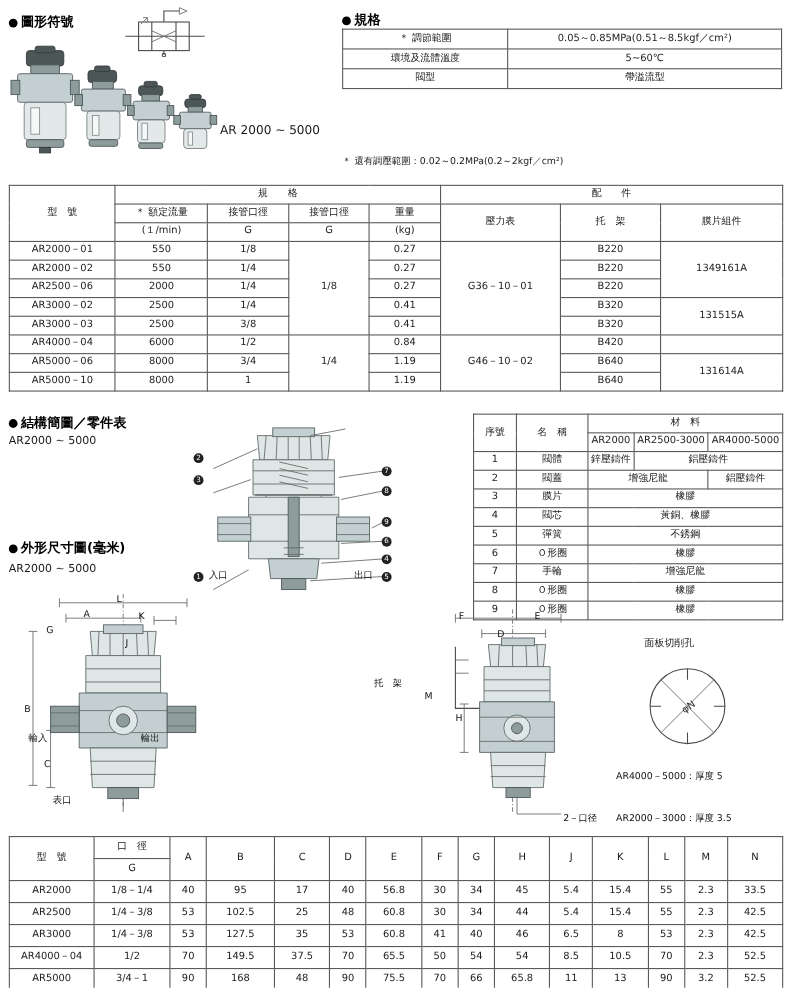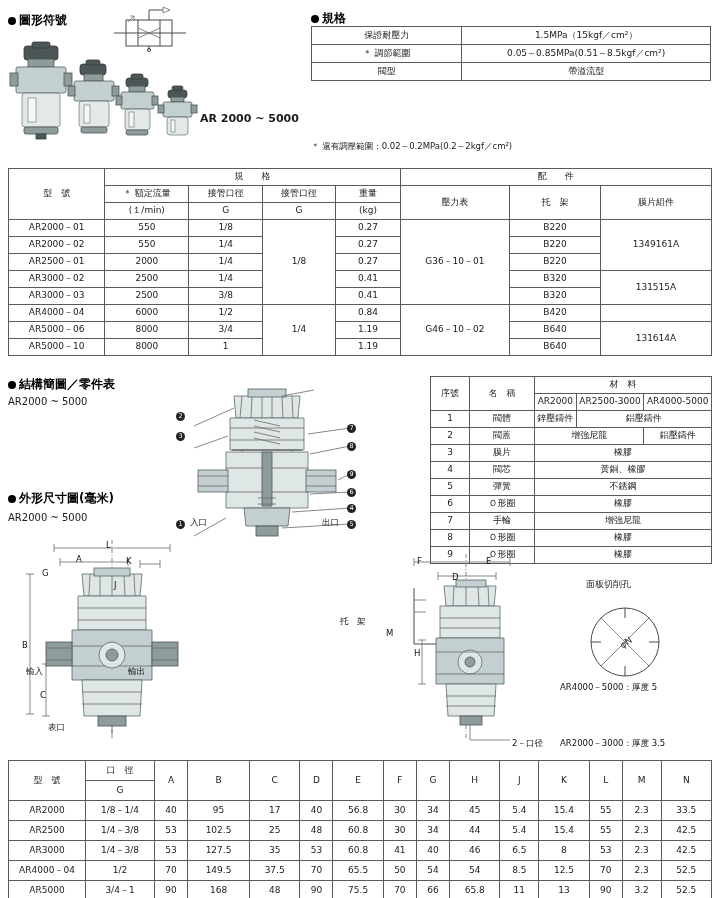--- a/index.html
+++ b/index.html
@@ -39,21 +39,21 @@
   
   #spec-table{position:absolute;left:311px;top:26px;width:400px;}
   #spec-table td{height:15px;}
   #spec-table td.lbl{width:150px;background:#fff;}
   #spec-table td.val{width:250px;}
   .spec-note{position:absolute;left:311px;top:141px;font-size:8.5px;}
 
   
   #symbol-head{position:absolute;left:8px;top:12px;}
   #symbol-img{position:absolute;left:108px;top:6px;}
-  #symbol-caption{position:absolute;left:200px;top:112px;font-size:11px;font-weight:bold;}
+  #symbol-caption{position:absolute;left:200px;top:112px;font-size:11px;}
   #prod-photo{position:absolute;left:8px;top:38px;}
 
   
   #model-table{position:absolute;left:8px;top:168px;width:704px;}
   #model-table td{height:14px;}
   .lft{text-align:center;}
 
   .footnote1{position:absolute;left:8px;top:360px;font-size:8.5px;}
 
   
@@ -173,27 +173,27 @@
 
   <div id="symbol-caption">AR 2000 ~ 5000</div>
 
   <div class="sec-head" style="position:absolute;left:311px;top:10px;">
     <span class="bullet"></span>
     <span>規格</span>
   </div>
 
   <table id="spec-table">
     <tbody>
-        <tr>
-      <td class="lbl">保證耐壓力</td>
-      <td class="val">1.5MPa（15kgf／cm²）</td>
-    </tr>
     <tr>
       <td class="lbl">＊ 調節範圍</td>
       <td class="val">0.05～0.85MPa(0.51～8.5kgf／cm²)</td>
+    </tr>
+    <tr>
+      <td class="lbl">環境及流體溫度</td>
+      <td class="val">5~60℃</td>
     </tr>
     <tr>
       <td class="lbl">閥型</td>
       <td class="val">帶溢流型</td>
     </tr>
   </tbody>
     </table>
   <div class="spec-note">＊ 還有調壓範圍：0.02～0.2MPa(0.2～2kgf／cm²)</div>
 
   <table id="model-table">
@@ -230,21 +230,21 @@
       <td rowspan="3">1349161A</td>
     </tr>
     <tr>
       <td class="lft">AR2000－02</td>
       <td>550</td>
       <td>1/4</td>
       <td>0.27</td>
       <td>B220</td>
     </tr>
     <tr>
-      <td class="lft">AR2500－01</td>
+      <td class="lft">AR2500－06</td>
       <td>2000</td>
       <td>1/4</td>
       <td>0.27</td>
       <td>B220</td>
     </tr>
     <tr>
       <td class="lft">AR3000－02</td>
       <td>2500</td>
       <td>1/4</td>
       <td>0.41</td>
@@ -492,21 +492,21 @@
   <div class="panel-note" style="left:586px;top:578px;position:absolute;">面板切削孔</div>
   <div class="draw" style="left:570px;top:596px;">
     <svg width="110" height="92" viewBox="0 0 110 92">
       <circle cx="55" cy="46" r="34" class="ln" fill="#fff"></circle>
       <path class="ln" d="M55 12 L55 22 M21 46 L31 46 M79 46 L89 46 M55 70 L55 80"></path>
       <path class="ln2" d="M31 22 L79 70 M79 22 L31 70"></path>
       <text x="49" y="50" font-size="9" fill="#333" transform="rotate(-35 55 46)" font-family="DejaVu Sans">φN</text>
     </svg>
   </div>
   <div class="lbl-txt" style="left:560px;top:700px;margin-top:38px;">AR2000－3000：厚度 3.5</div>
-  <div class="lbl-txt" style="left:560px;top:682px;text-align:right;">AR4000－5000：厚度 5</div>
+  <div class="lbl-txt" style="left:560px;top:700px;text-align:right;">AR4000－5000：厚度 5</div>
 
   <table id="dimtable">
     <tbody>
         <tr>
       <td rowspan="2" style="width:72px;">型　號</td>
       <td style="width:64px;">口　徑</td>
       <td rowspan="2">A</td>
       <td rowspan="2">B</td>
       <td rowspan="2">C</td>
       <td rowspan="2">D</td>
@@ -580,21 +580,21 @@
       <td>1/2</td>
       <td>70</td>
       <td>149.5</td>
       <td>37.5</td>
       <td>70</td>
       <td>65.5</td>
       <td>50</td>
       <td>54</td>
       <td>54</td>
       <td>8.5</td>
-      <td>12.5</td>
+      <td>10.5</td>
       <td>70</td>
       <td>2.3</td>
       <td>52.5</td>
     </tr>
     <tr>
       <td>AR5000</td>
       <td>3/4－1</td>
       <td>90</td>
       <td>168</td>
       <td>48</td>

